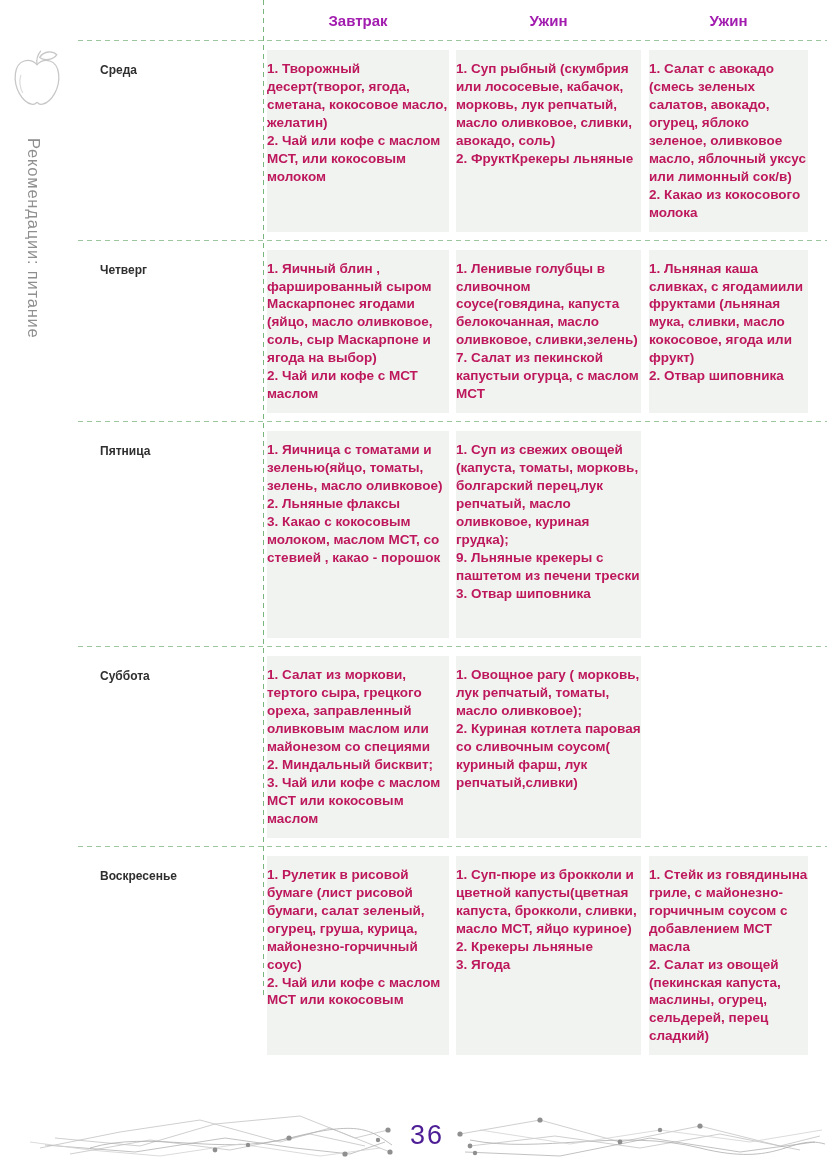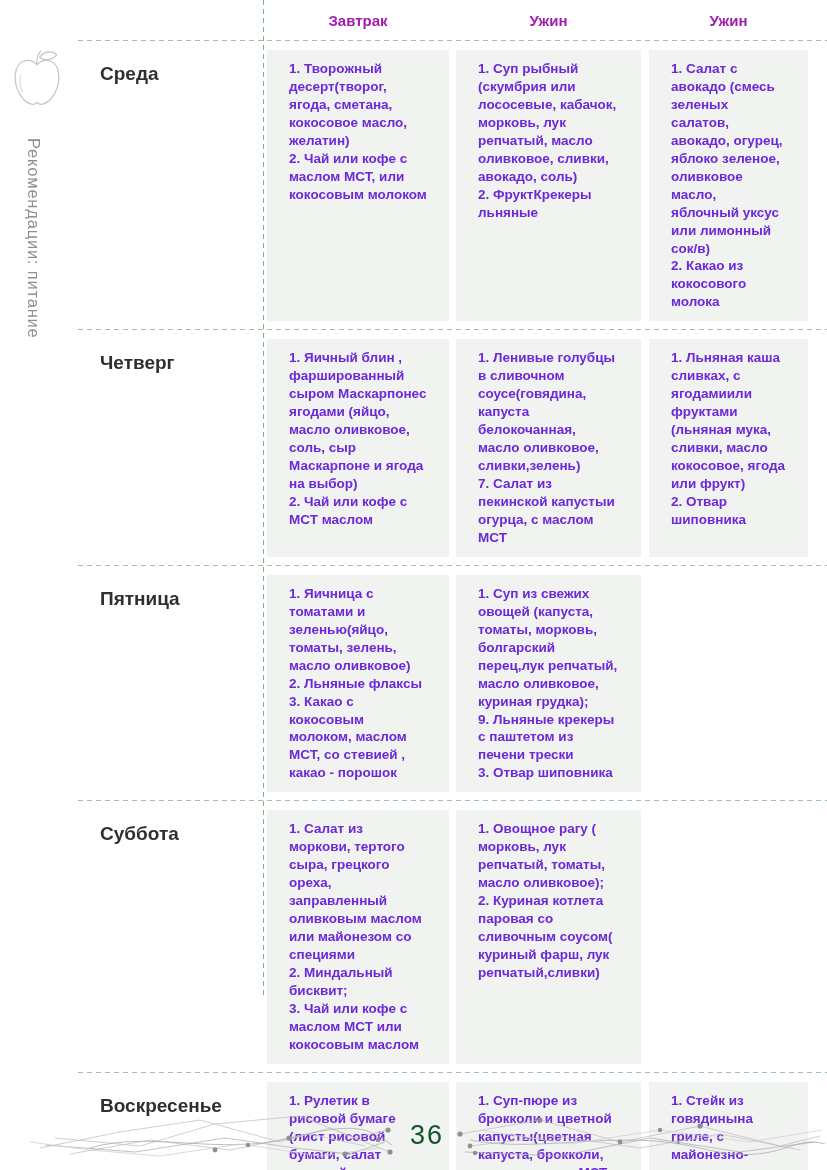--- a/index.html
+++ b/index.html
@@ -40,33 +40,33 @@
     background-image:repeating-linear-gradient(to right,#9cc79e 0 5px,rgba(0,0,0,0) 5px 9px);
     background-size:100% 1.4px;background-repeat:no-repeat;background-position:0 0;
   }
   .row{padding:8px 0;box-sizing:border-box;}
   .row-1{min-height:185px;}
   .row-2{min-height:172px;}
   .row-3{min-height:223px;}
   .row-4{min-height:168px;}
   .row-5{min-height:207px;}
   .day{
-    padding:13px 0 0 22px;font-size:19px;font-weight:700;color:#2f2f2f;
+    padding:13px 0 0 22px;font-size:12px;font-weight:700;color:#2f2f2f;
   }
   .cell{
     background:#f0f3ef;
-    padding:10px 22px;box-sizing:border-box;
-    font-size:13.5px;line-height:1.33;font-weight:700;color:#6d28d9;
+    padding:10px 0;box-sizing:border-box;
+    font-size:13.5px;line-height:1.33;font-weight:700;color:#be185d;
     white-space:pre-line;
   }
 
   
   .page-number{
     position:absolute;left:392px;top:1120px;width:70px;text-align:center;
-    font-size:27px;color:#14532d;letter-spacing:2px;font-weight:400;
+    font-size:27px;color:#4c1d95;letter-spacing:2px;font-weight:400;
   }
   .footer-deco{position:absolute;left:0;top:1090px;width:827px;height:80px;}
 </style>
 </head>
 <body>
 
 <div class="page">
 
   <svg class="apple" viewBox="0 0 60 68" fill="none" stroke="#c7c7c7" stroke-width="1.4" stroke-linecap="round">
     <path d="M30 18 C 22 10, 8 12, 6 28 C 4 44, 14 60, 24 62 C 28 63, 29 60, 30 60 C 31 60, 32 63, 36 62 C 46 60, 56 44, 54 28 C 52 12, 38 10, 30 18 Z"></path>

